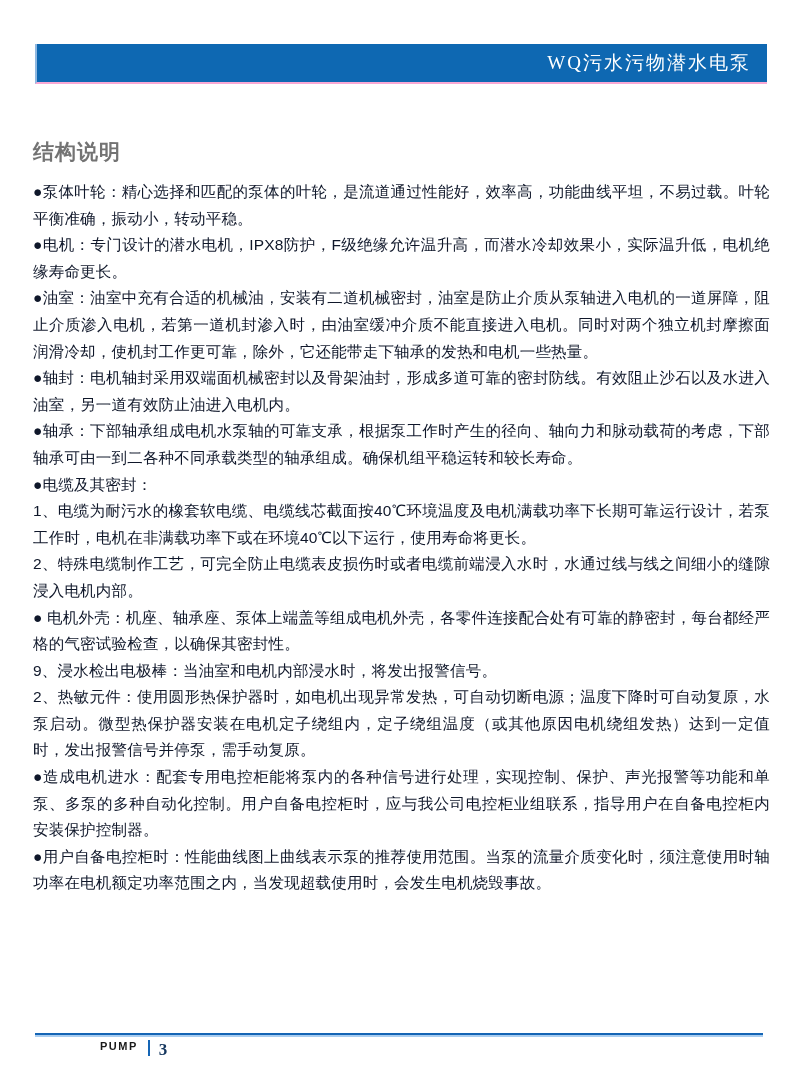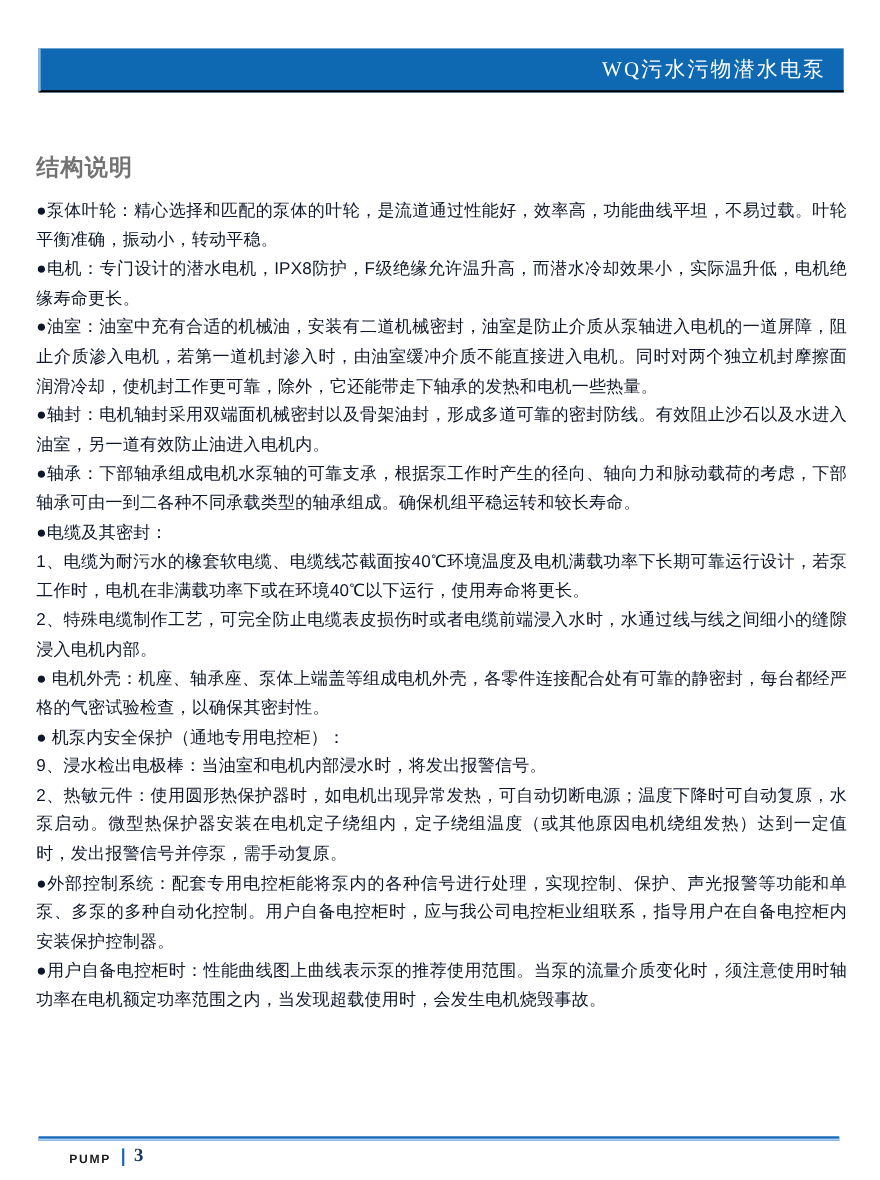--- a/index.html
+++ b/index.html
@@ -16,21 +16,21 @@
 
   
   .header-band {
     position: absolute;
     top: 44px;
     left: 35px;
     width: 732px;
     height: 40px;
     background: #0e68b2;
     border-left: 2px solid #8fb8e0;
-    border-bottom: 2px solid #000000;
+    border-bottom: 2px solid #f9a8d4;
     display: flex;
     align-items: center;
     justify-content: flex-end;
     padding-right: 16px;
   }
   .header-title {
     font-family: "Liberation Serif", serif;
     font-size: 19px;
     color: #ffffff;
     letter-spacing: 2px;
@@ -68,23 +68,23 @@
     width: 728px;
   }
   .footer-divider {
     width: 100%;
     height: 4px;
     background: #1565b5;
     border-bottom: 2px solid #a9cdf0;
   }
   .footer-brand-row {
     display: flex;
-    align-items: flex-end;
+    align-items: flex-start;
     margin-top: 3px;
-    margin-left: 28px;
+    margin-left: 65px;
     height: 20px;
   }
   .footer-brand {
     font-size: 11px;
     font-weight: bold;
     letter-spacing: 1.5px;
     color: #1a1a1a;
   }
   .footer-sep {
     display: inline-block;
@@ -115,24 +115,23 @@
     <div class="body-text">
       <p>●泵体叶轮：精心选择和匹配的泵体的叶轮，是流道通过性能好，效率高，功能曲线平坦，不易过载。叶轮平衡准确，振动小，转动平稳。</p>
       <p>●电机：专门设计的潜水电机，IPX8防护，F级绝缘允许温升高，而潜水冷却效果小，实际温升低，电机绝缘寿命更长。</p>
       <p>●油室：油室中充有合适的机械油，安装有二道机械密封，油室是防止介质从泵轴进入电机的一道屏障，阻止介质渗入电机，若第一道机封渗入时，由油室缓冲介质不能直接进入电机。同时对两个独立机封摩擦面润滑冷却，使机封工作更可靠，除外，它还能带走下轴承的发热和电机一些热量。</p>
       <p>●轴封：电机轴封采用双端面机械密封以及骨架油封，形成多道可靠的密封防线。有效阻止沙石以及水进入油室，另一道有效防止油进入电机内。</p>
       <p>●轴承：下部轴承组成电机水泵轴的可靠支承，根据泵工作时产生的径向、轴向力和脉动载荷的考虑，下部轴承可由一到二各种不同承载类型的轴承组成。确保机组平稳运转和较长寿命。</p>
       <p>●电缆及其密封：</p>
       <p>1、电缆为耐污水的橡套软电缆、电缆线芯截面按40℃环境温度及电机满载功率下长期可靠运行设计，若泵工作时，电机在非满载功率下或在环境40℃以下运行，使用寿命将更长。</p>
       <p>2、特殊电缆制作工艺，可完全防止电缆表皮损伤时或者电缆前端浸入水时，水通过线与线之间细小的缝隙浸入电机内部。</p>
       <p>● 电机外壳：机座、轴承座、泵体上端盖等组成电机外壳，各零件连接配合处有可靠的静密封，每台都经严格的气密试验检查，以确保其密封性。</p>
-      <p>● 机泵内安全保护（通地专用电控柜）：</p>
       <p>9、浸水检出电极棒：当油室和电机内部浸水时，将发出报警信号。</p>
       <p>2、热敏元件：使用圆形热保护器时，如电机出现异常发热，可自动切断电源；温度下降时可自动复原，水泵启动。微型热保护器安装在电机定子绕组内，定子绕组温度（或其他原因电机绕组发热）达到一定值时，发出报警信号并停泵，需手动复原。</p>
-      <p>●外部控制系统：配套专用电控柜能将泵内的各种信号进行处理，实现控制、保护、声光报警等功能和单泵、多泵的多种自动化控制。用户自备电控柜时，应与我公司电控柜业组联系，指导用户在自备电控柜内安装保护控制器。</p>
+      <p>●造成电机进水：配套专用电控柜能将泵内的各种信号进行处理，实现控制、保护、声光报警等功能和单泵、多泵的多种自动化控制。用户自备电控柜时，应与我公司电控柜业组联系，指导用户在自备电控柜内安装保护控制器。</p>
       <p>●用户自备电控柜时：性能曲线图上曲线表示泵的推荐使用范围。当泵的流量介质变化时，须注意使用时轴功率在电机额定功率范围之内，当发现超载使用时，会发生电机烧毁事故。</p>
     </div>
   </div>
 
   <div class="footer">
     <div class="footer-divider"></div>
     <div class="footer-brand-row">
       <span class="footer-brand">PUMP</span>
       <span class="footer-sep"></span>
       <span class="page-number">3</span>

